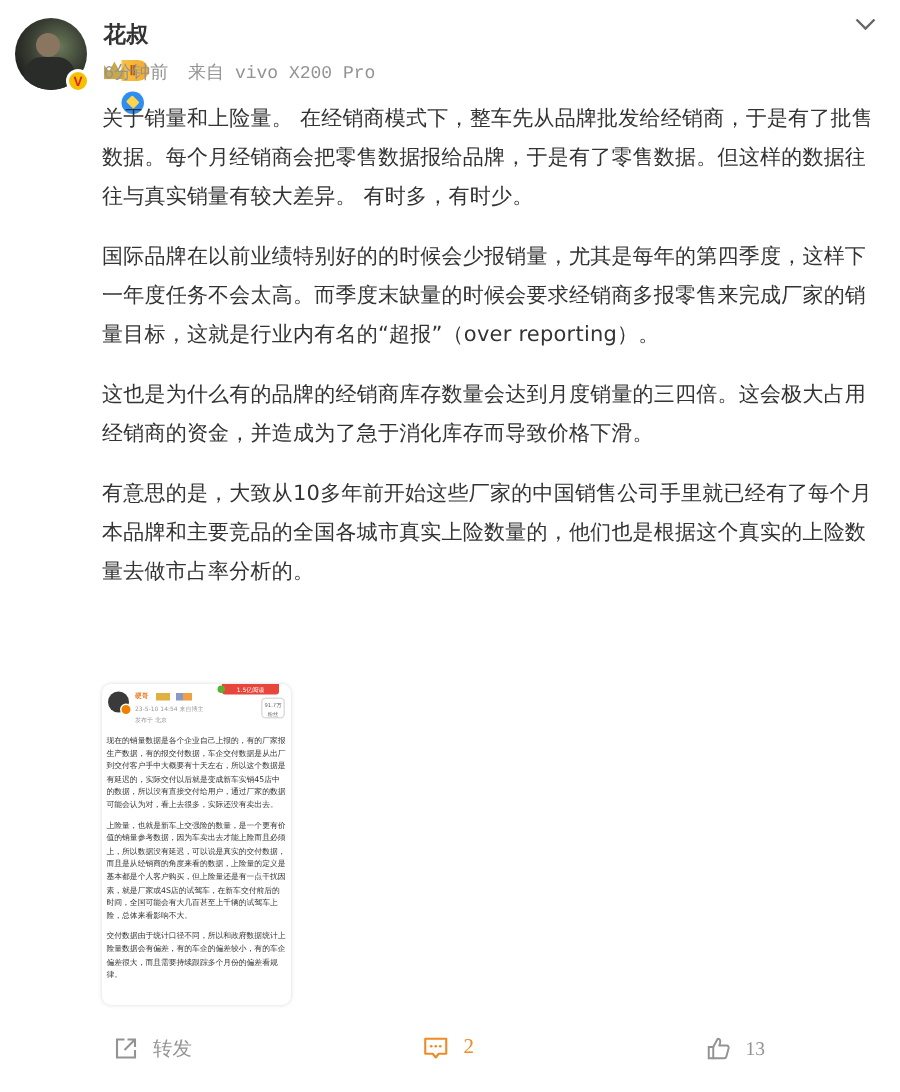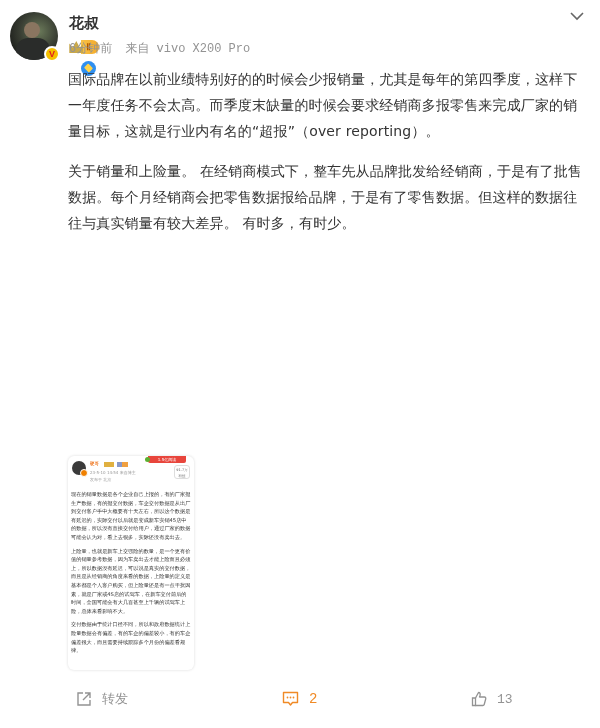--- a/index.html
+++ b/index.html
@@ -38,21 +38,21 @@
   .emb-badges { position: absolute; left: 36px; top: 6px; width: 24px; height: 5px; background: linear-gradient(90deg, #e0b040 0 40%, transparent 40% 55%, #8898c8 55% 75%, #f0a040 75%); }
   .emb-time { position: absolute; left: 22px; top: 14px; font-size: 4px; color: #999; white-space: nowrap; }
   .emb-loc { position: absolute; left: 22px; top: 21px; font-size: 4px; color: #999; white-space: nowrap; }
   .emb-tag { position: absolute; right: 8px; top: 0; width: 38px; height: 7px; background: #e8453c; color: #fff; font-size: 4px; line-height: 7px; text-align: center; border-radius: 0 0 2px 2px; }
   .emb-tag::before { content: ""; position: absolute; left: -3px; top: 1px; width: 5px; height: 5px; border-radius: 50%; background: #5cb030; }
   .emb-follow { position: absolute; right: 4px; top: 9px; width: 16px; height: 14px; border: 1px solid #ddd; border-radius: 3px; font-size: 3.5px; color: #666; text-align: center; line-height: 6px; padding-top: 1px; }
   .emb-text { padding: 0 3px; font-size: 5.2px; line-height: 8.6px; color: #333; word-break: break-all; }
   .emb-text p { margin-bottom: 5px; }
 
   .action-bar { position: absolute; left: 0; top: 682px; width: 600px; height: 34px; display: flex; }
-  .action { position: absolute; top: 0; height: 34px; display: flex; align-items: center; gap: 10px; font-size: 13px; color: #939393; font-family: Liberation Mono, monospace; }
+  .action { position: absolute; top: 0; height: 34px; display: flex; align-items: center; gap: 10px; font-size: 13px; color: #939393; font-family: Liberation Serif, serif; }
   .action.comment { color: #f08a26; font-size: 14px; }
   .action svg { display: block; }
 </style>
 </head>
 <body>
 
 <div>
 
   <div class="avatar-wrap">
     <div class="avatar"></div>
@@ -71,22 +71,24 @@
   <div class="meta">
     <span>6分钟前</span>
     <span>来自 vivo X200 Pro</span>
   </div>
 
   <svg class="chevron" viewBox="0 0 16 12">
     <polyline points="2,3 8,9 14,3" fill="none" stroke="#666" stroke-width="1.6"></polyline>
   </svg>
 
   <div class="post-body">
+    <p>关于销量和上险量。 在经销商模式下，整车先从品牌批发给经销商，于是有了批售数据。每个月经销商会把零售数据报给品牌，于是有了零售数据。但这样的数据往往与真实销量有较大差异。 有时多，有时少。</p>
     <p>国际品牌在以前业绩特别好的的时候会少报销量，尤其是每年的第四季度，这样下一年度任务不会太高。而季度末缺量的时候会要求经销商多报零售来完成厂家的销量目标，这就是行业内有名的“超报”（over reporting）。</p>
-    <p>关于销量和上险量。 在经销商模式下，整车先从品牌批发给经销商，于是有了批售数据。每个月经销商会把零售数据报给品牌，于是有了零售数据。但这样的数据往往与真实销量有较大差异。 有时多，有时少。</p>
+    <p>这也是为什么有的品牌的经销商库存数量会达到月度销量的三四倍。这会极大占用经销商的资金，并造成为了急于消化库存而导致价格下滑。</p>
+    <p>有意思的是，大致从10多年前开始这些厂家的中国销售公司手里就已经有了每个月本品牌和主要竞品的全国各城市真实上险数量的，他们也是根据这个真实的上险数量去做市占率分析的。</p>
   </div>
 
   <div class="embedded-img">
     <div class="emb-head">
       <div class="emb-avatar"></div>
       <div class="emb-name">硬哥</div>
       <div class="emb-badges"></div>
       <div class="emb-time">23-5-10 14:54  来自博主</div>
       <div class="emb-loc">发布于 北京</div>
       <div class="emb-tag">1.5亿阅读</div>

